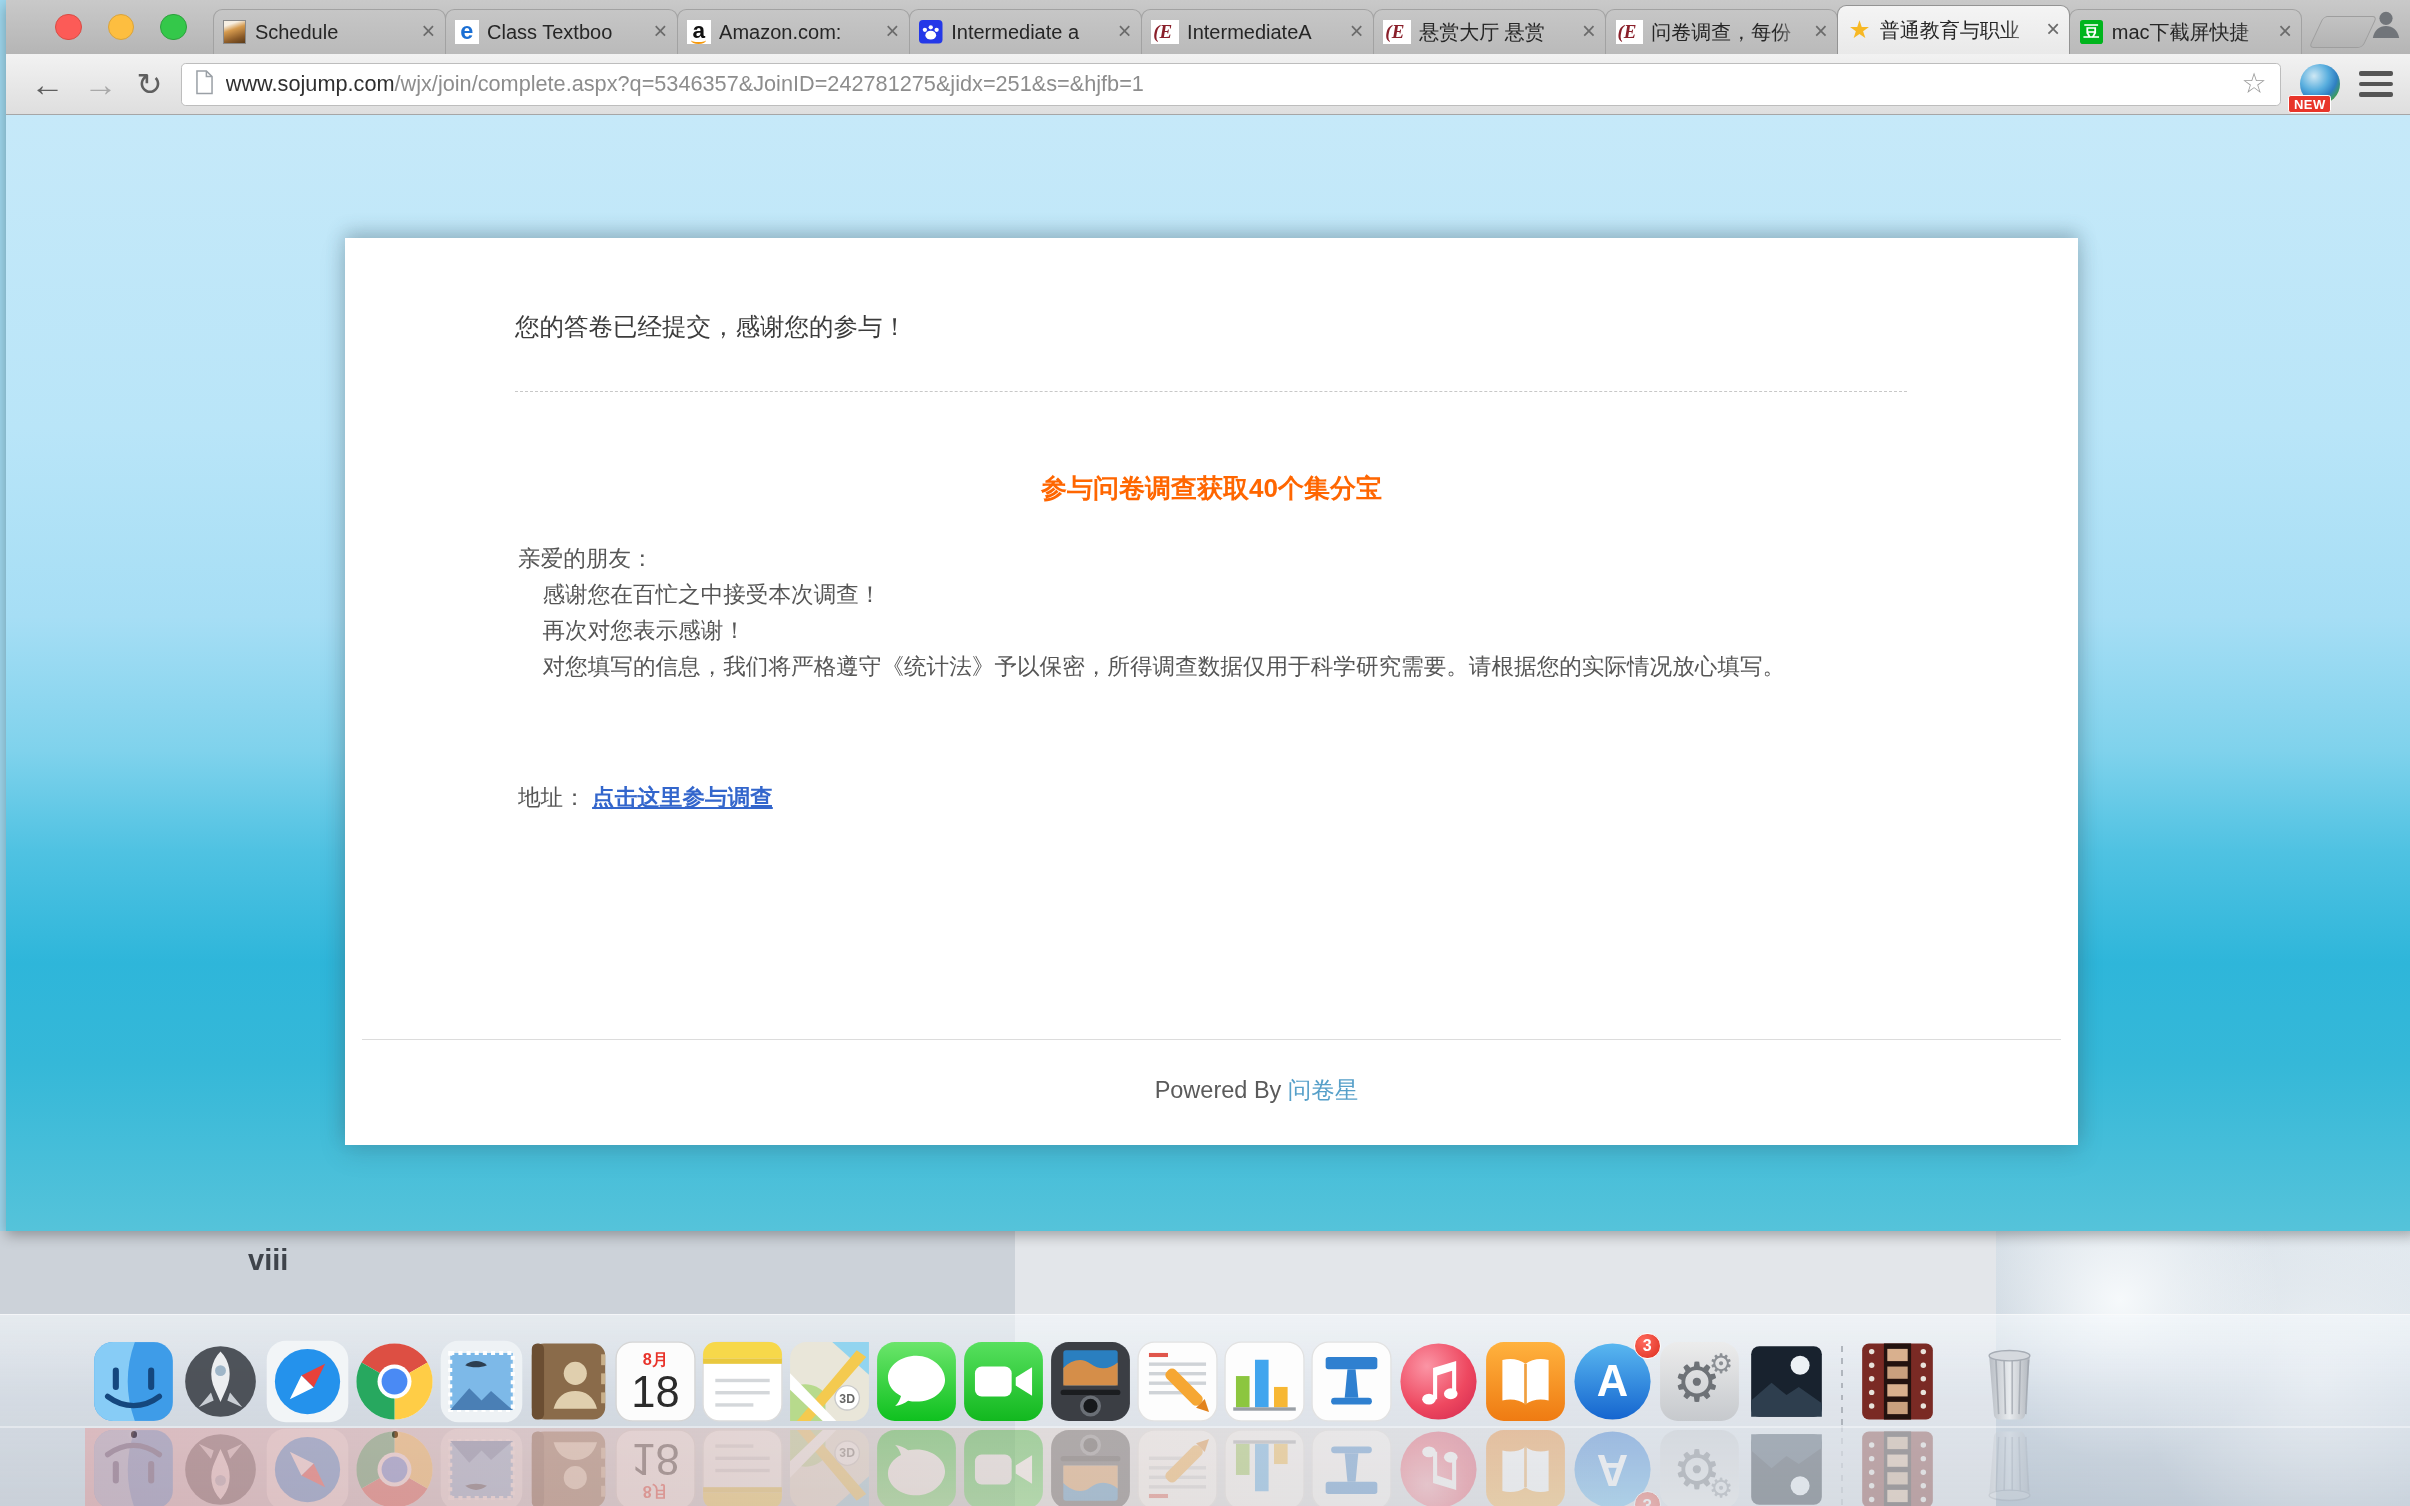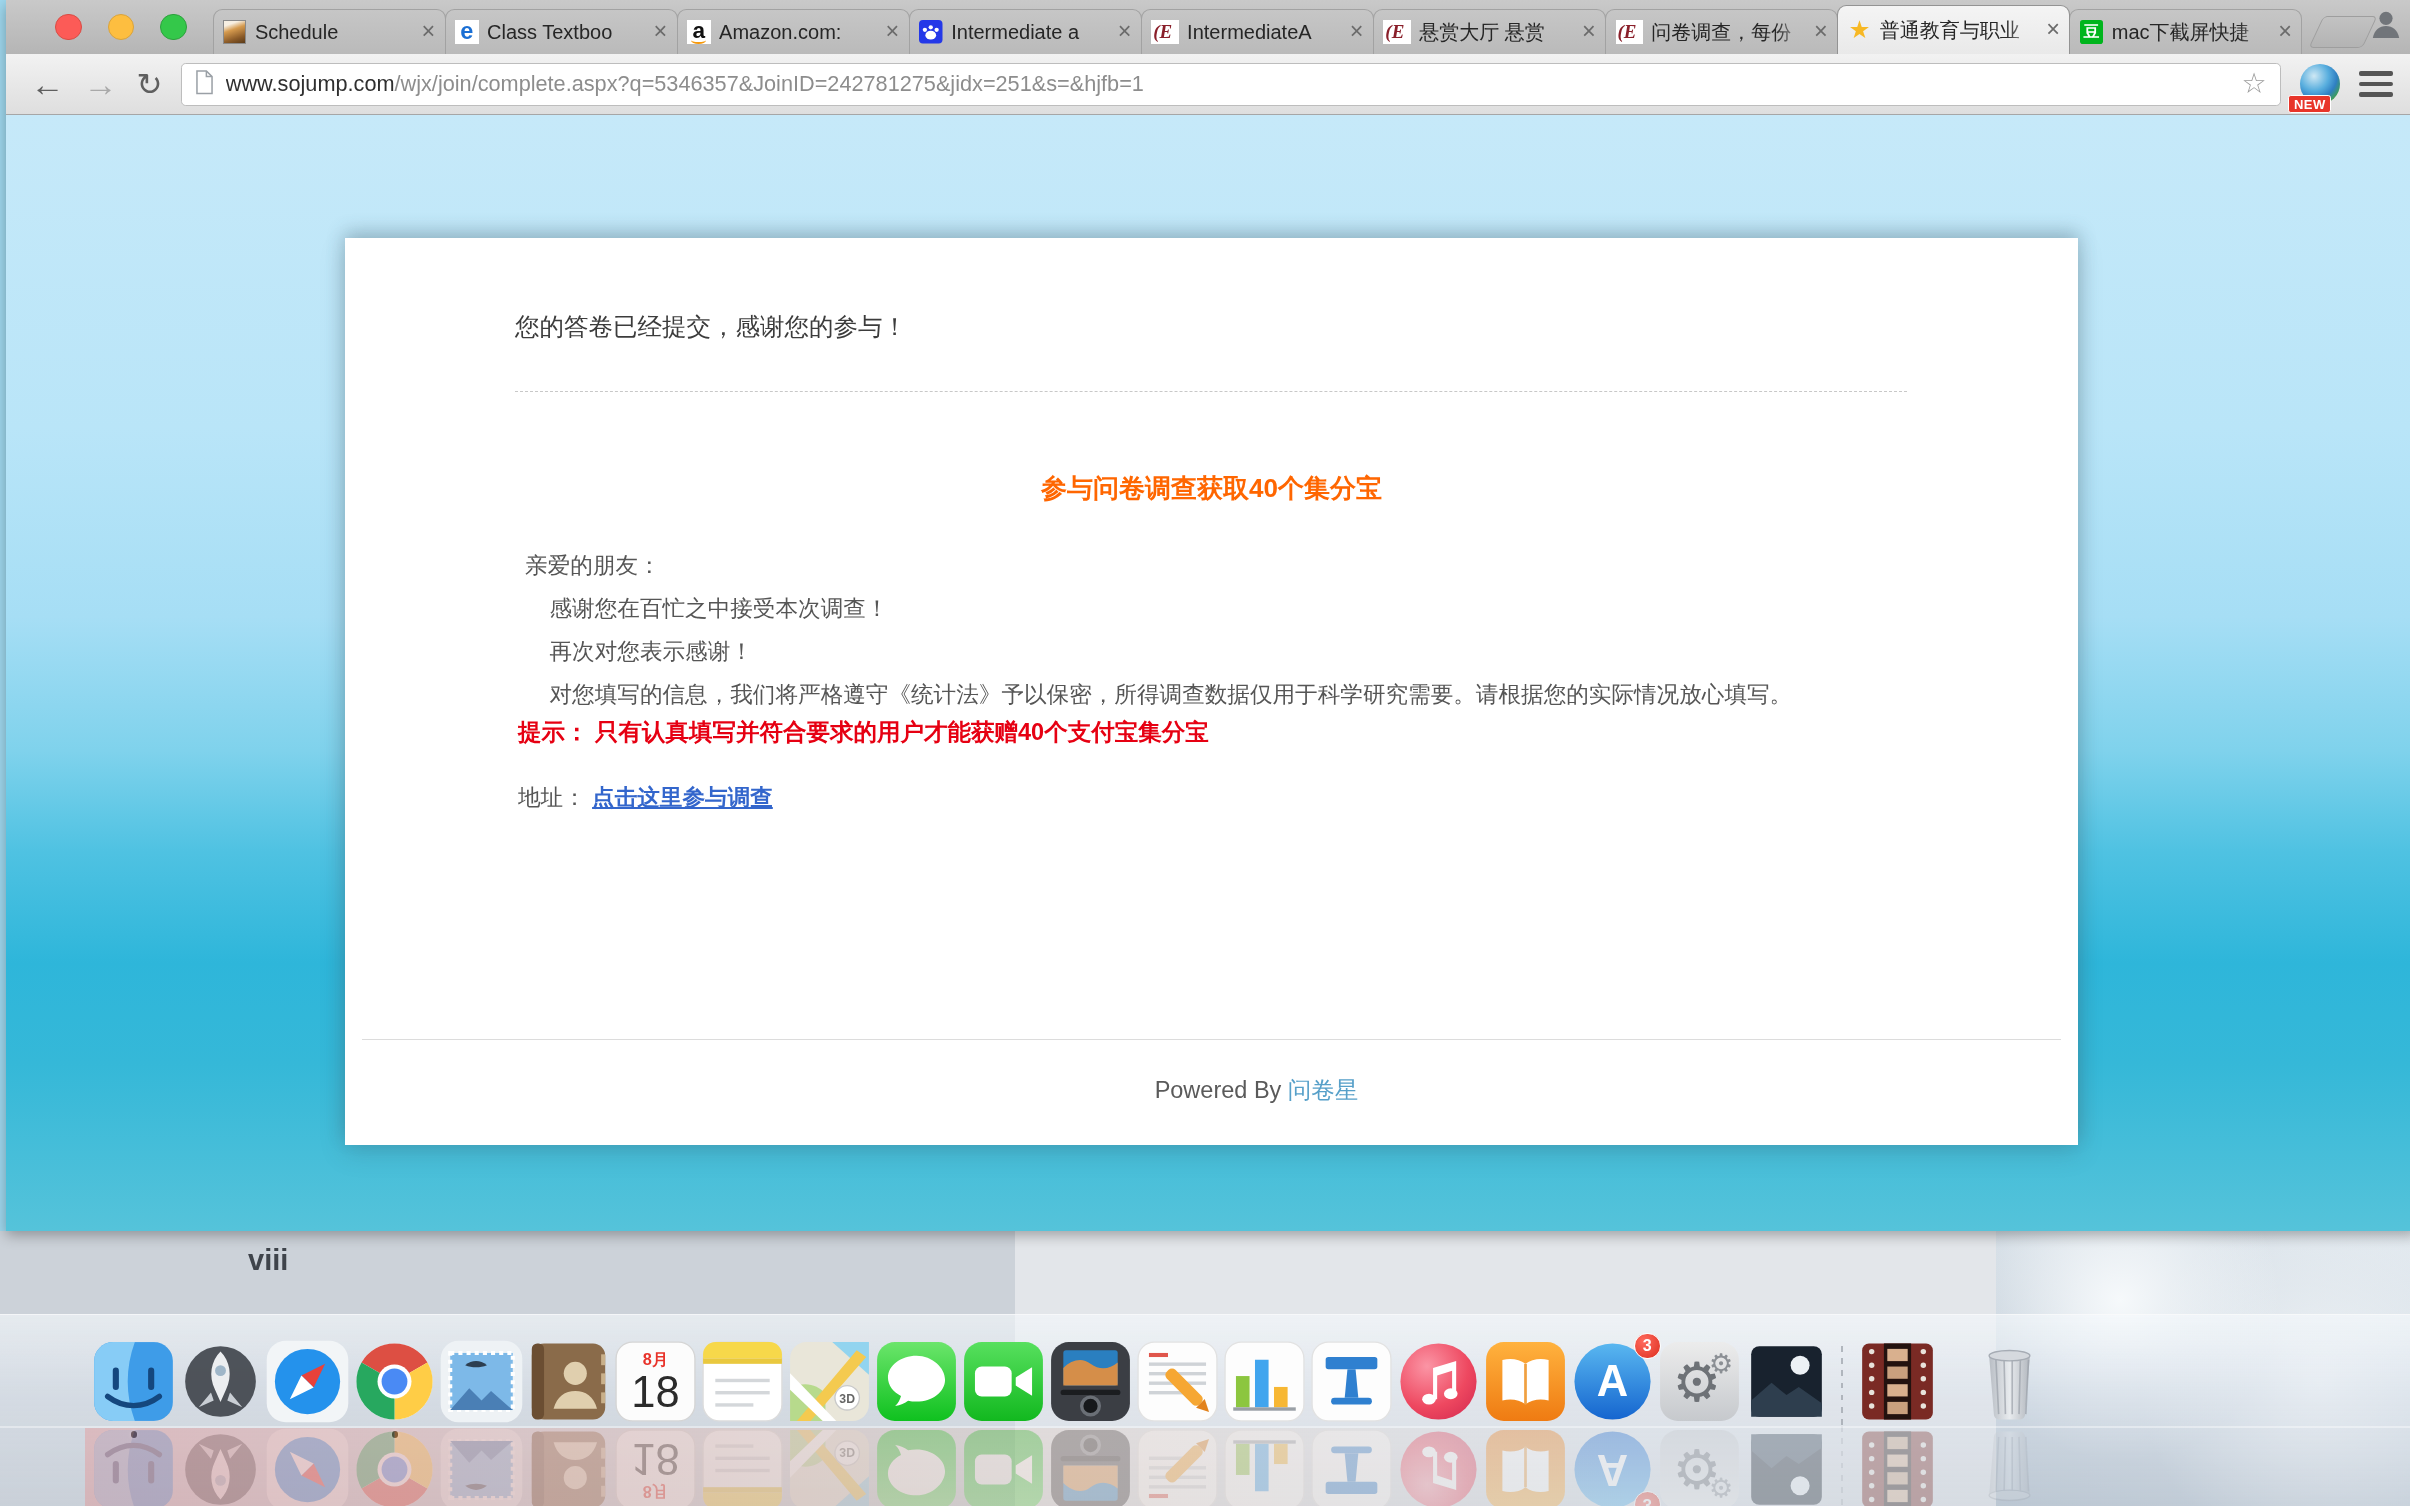--- a/index.html
+++ b/index.html
@@ -74,21 +74,21 @@
 
   
   .viewport{height:1116px;position:relative;overflow:hidden;
     background:linear-gradient(180deg,#c6e9f9 0%,#b9e5f8 28%,#a6def5 45%,#7fd2ec 57%,#4fc2e2 66%,#2eb6da 76%,#35b8d8 85%,#55c3da 100%);}
   .card{position:relative;margin:123px auto 0;width:1733px;height:907px;background:#fff;
     box-shadow:0 -7.5px 17px rgba(60,85,100,.30), 0 7.5px 22.6px rgba(60,85,100,.22);}
   .submitted{position:absolute;left:170px;top:72px;font-size:24.5px;color:#3c3c3c;}
   .dashed-sep{position:absolute;left:170px;right:171px;top:153px;border-top:1.9px dashed #c8c8c8;}
   .promo{position:absolute;left:0;width:100%;top:233px;text-align:center;font-size:26px;font-weight:bold;}
   .para{position:absolute;left:173px;top:303px;font-size:22.6px;color:#565656;line-height:36px;}
-  .para p{margin:7px;}
+  .para p{margin:0;}
   .para p.pline{padding-left:24.5px;}
   .tip{position:absolute;left:173px;top:478px;font-size:23.5px;font-weight:bold;}
   .addr{position:absolute;left:173px;top:544px;font-size:22.6px;color:#565656;}
   .addr a{font-weight:bold;text-decoration:underline;}
   .card-hr{position:absolute;left:17px;right:17px;top:801px;border-top:0.9px solid #dcdcdc;}
   .card-footer{position:absolute;left:0;width:100%;top:836px;text-align:center;font-size:23.5px;color:#5a5a5a;padding-left:45px;}
 
   
   .dock{position:absolute;left:0;bottom:0;width:2411px;height:192px;
     background:linear-gradient(180deg, rgba(246,250,253,.62) 0%, rgba(222,229,238,.5) 40%, rgba(198,206,216,.42) 100%);
@@ -224,21 +224,20 @@
       <div class="card">
         <div class="submitted">您的答卷已经提交，感谢您的参与！</div>
         <div class="dashed-sep"></div>
         <div class="promo" id="promo" style="color: rgb(255, 102, 0);">参与问卷调查获取40个集分宝</div>
         <div class="para">
           <p class="greeting">亲爱的朋友：</p>
           <p class="pline">感谢您在百忙之中接受本次调查！</p>
           <p class="pline">再次对您表示感谢！</p>
           <p class="pline">对您填写的信息，我们将严格遵守《统计法》予以保密，所得调查数据仅用于科学研究需要。请根据您的实际情况放心填写。</p>
         </div>
-        <div class="tip" id="tip" style="color: rgb(230, 0, 18);">提示： 只有认真填写并符合要求的用户才能获赠40个支付宝集分宝</div>
         <div class="addr">
           <span>地址：</span>
           <a id="addr-link" href="#" style="color: rgb(51, 102, 204);">点击这里参与调查</a>
         </div>
         <div class="card-hr"></div>
         <div class="card-footer">
           <span>Powered By </span><a id="brand-link" href="#" style="text-decoration: none; color: rgb(87, 160, 201);">问卷星</a>
         </div>
       </div>
     </div>

